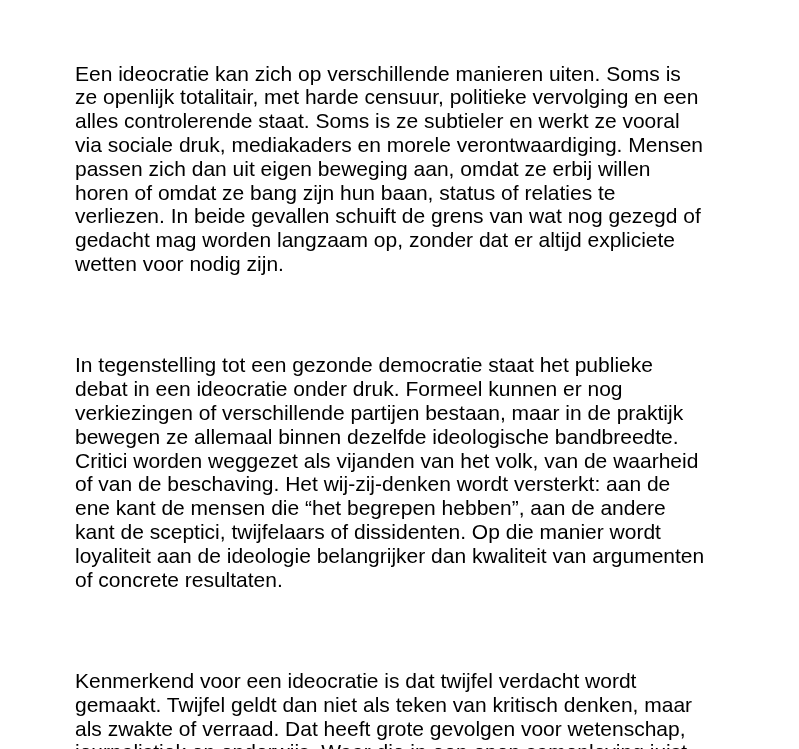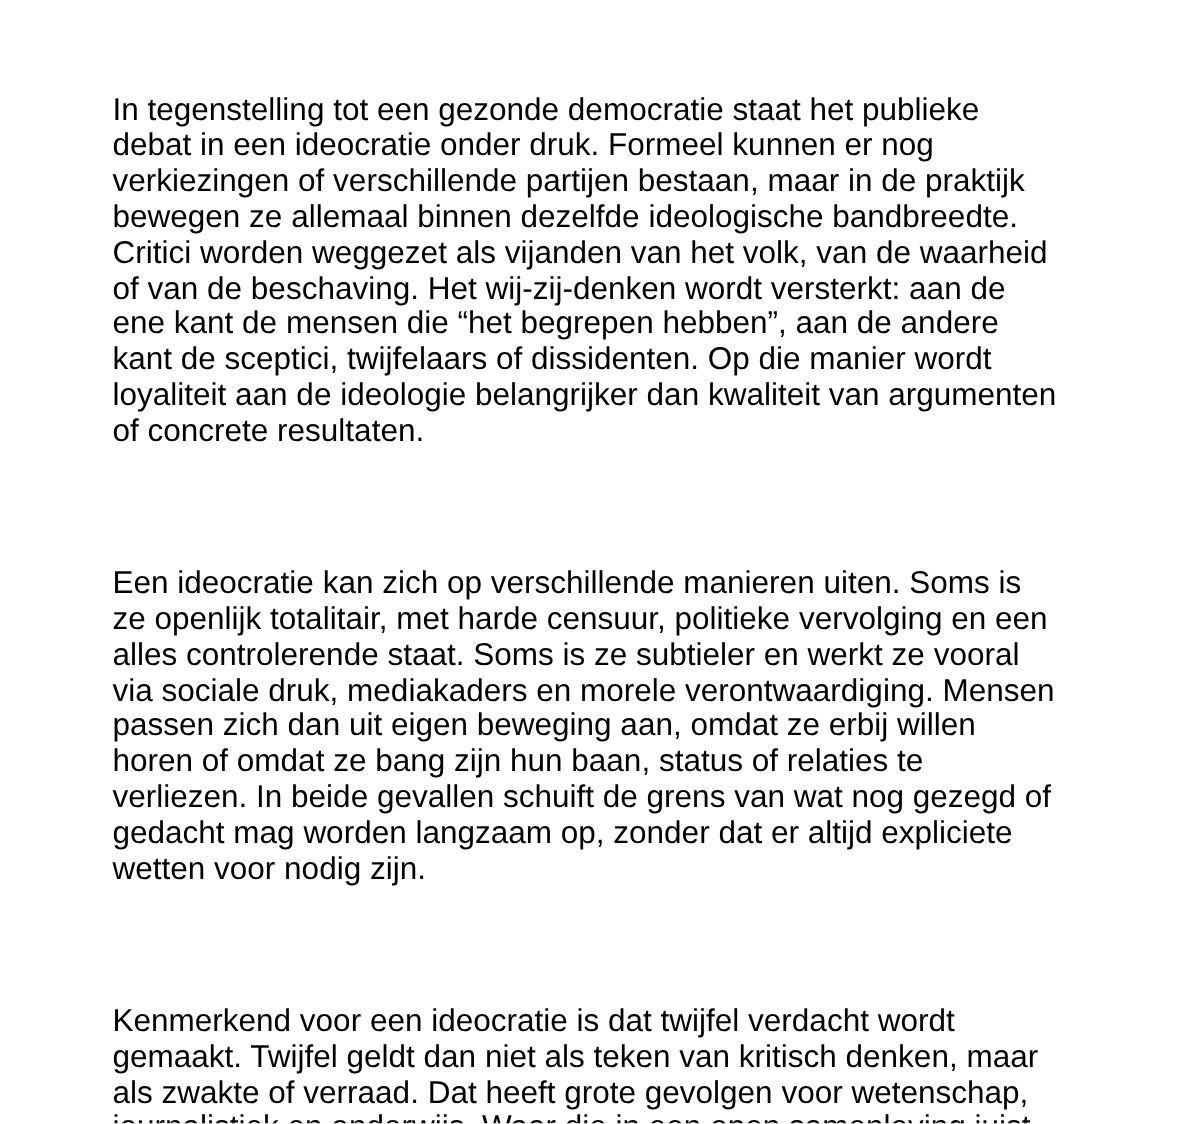--- a/index.html
+++ b/index.html
@@ -28,39 +28,39 @@
   .para {
     margin: 0 0 30px 0;
     padding: 0;
   }
 </style>
 </head>
 <body>
 
 <div class="page">
   <div class="textblock">
+    <p class="para">Een ideocratie kan zich op verschillende manieren uiten. Soms is
+ze openlijk totalitair, met harde censuur, politieke vervolging en een
+alles controlerende staat. Soms is ze subtieler en werkt ze vooral
+via sociale druk, mediakaders en morele verontwaardiging. Mensen
+passen zich dan uit eigen beweging aan, omdat ze erbij willen
+horen of omdat ze bang zijn hun baan, status of relaties te
+verliezen. In beide gevallen schuift de grens van wat nog gezegd of
+gedacht mag worden langzaam op, zonder dat er altijd expliciete
+wetten voor nodig zijn.</p>
     <p class="para">In tegenstelling tot een gezonde democratie staat het publieke
 debat in een ideocratie onder druk. Formeel kunnen er nog
 verkiezingen of verschillende partijen bestaan, maar in de praktijk
 bewegen ze allemaal binnen dezelfde ideologische bandbreedte.
 Critici worden weggezet als vijanden van het volk, van de waarheid
 of van de beschaving. Het wij-zij-denken wordt versterkt: aan de
 ene kant de mensen die “het begrepen hebben”, aan de andere
 kant de sceptici, twijfelaars of dissidenten. Op die manier wordt
 loyaliteit aan de ideologie belangrijker dan kwaliteit van argumenten
 of concrete resultaten.</p>
-    <p class="para">Een ideocratie kan zich op verschillende manieren uiten. Soms is
-ze openlijk totalitair, met harde censuur, politieke vervolging en een
-alles controlerende staat. Soms is ze subtieler en werkt ze vooral
-via sociale druk, mediakaders en morele verontwaardiging. Mensen
-passen zich dan uit eigen beweging aan, omdat ze erbij willen
-horen of omdat ze bang zijn hun baan, status of relaties te
-verliezen. In beide gevallen schuift de grens van wat nog gezegd of
-gedacht mag worden langzaam op, zonder dat er altijd expliciete
-wetten voor nodig zijn.</p>
     <p class="para">Kenmerkend voor een ideocratie is dat twijfel verdacht wordt
 gemaakt. Twijfel geldt dan niet als teken van kritisch denken, maar
 als zwakte of verraad. Dat heeft grote gevolgen voor wetenschap,
 journalistiek en onderwijs. Waar die in een open samenleving juist
 gebaat zijn bij discussie, tegenspraak en voortdurende correctie,
 krijgen ze in een ideocratie de rol om de bestaande ideologische lijn
 te bevestigen. Kennis wordt niet gezocht om beter te begrijpen hoe
 de wereld is, maar om te bewijzen dat de wereld klopt met de
 theorie.</p>
   </div>

